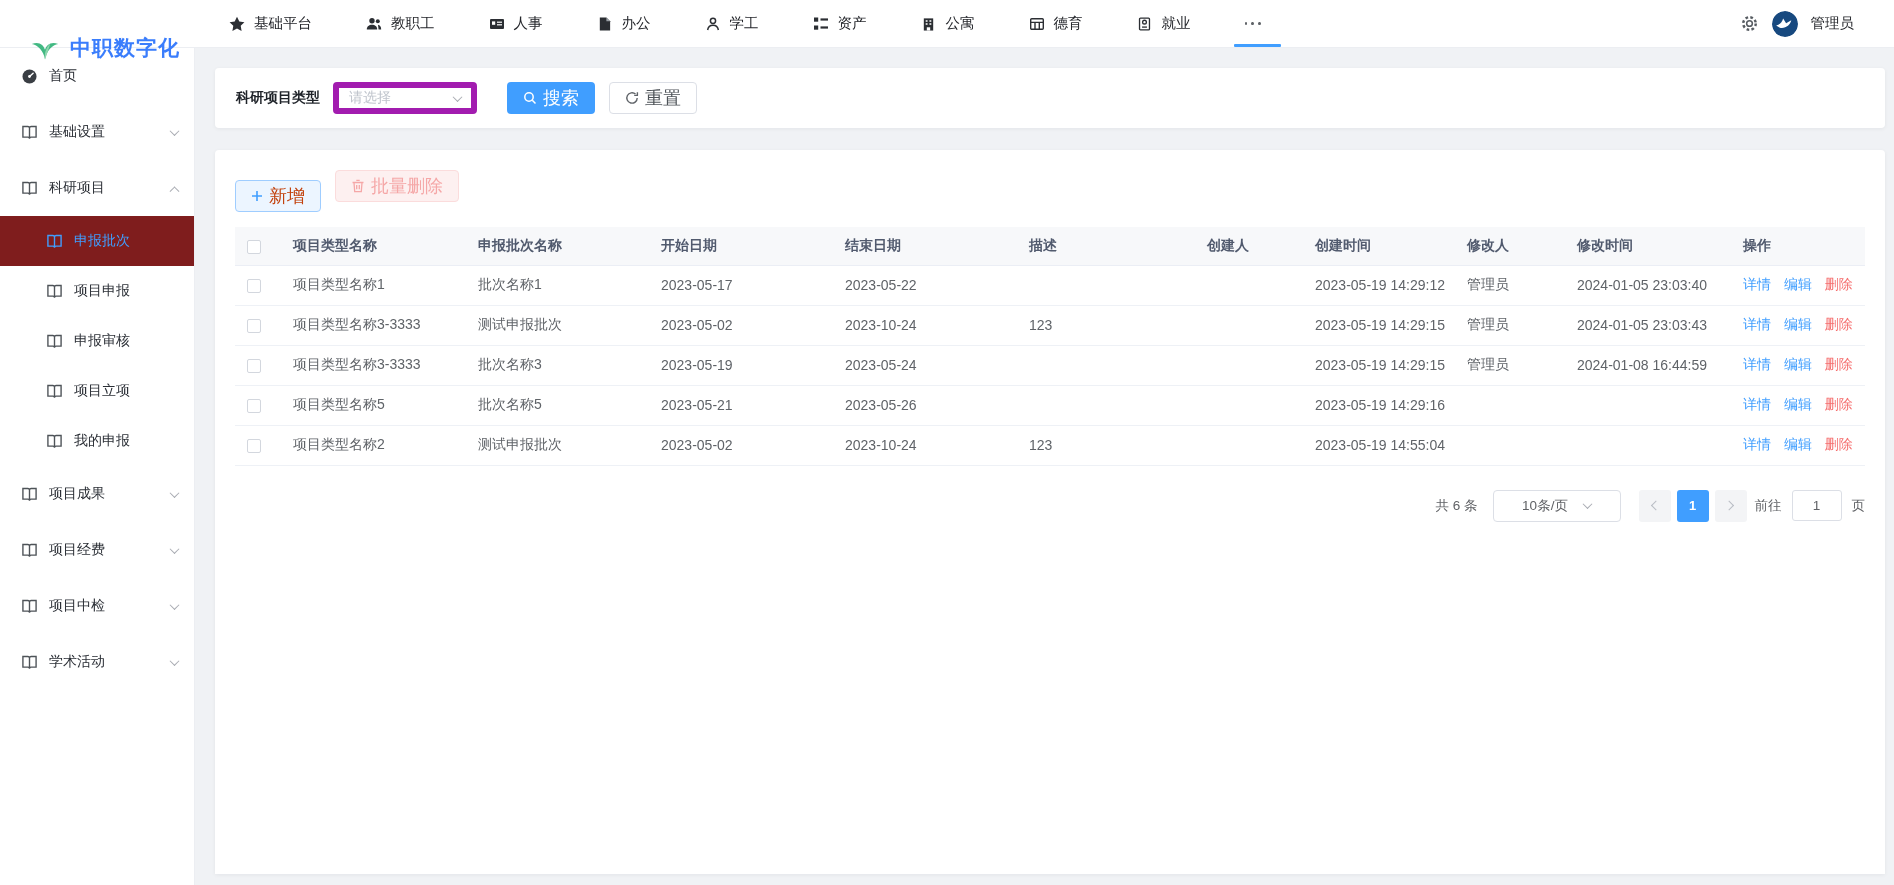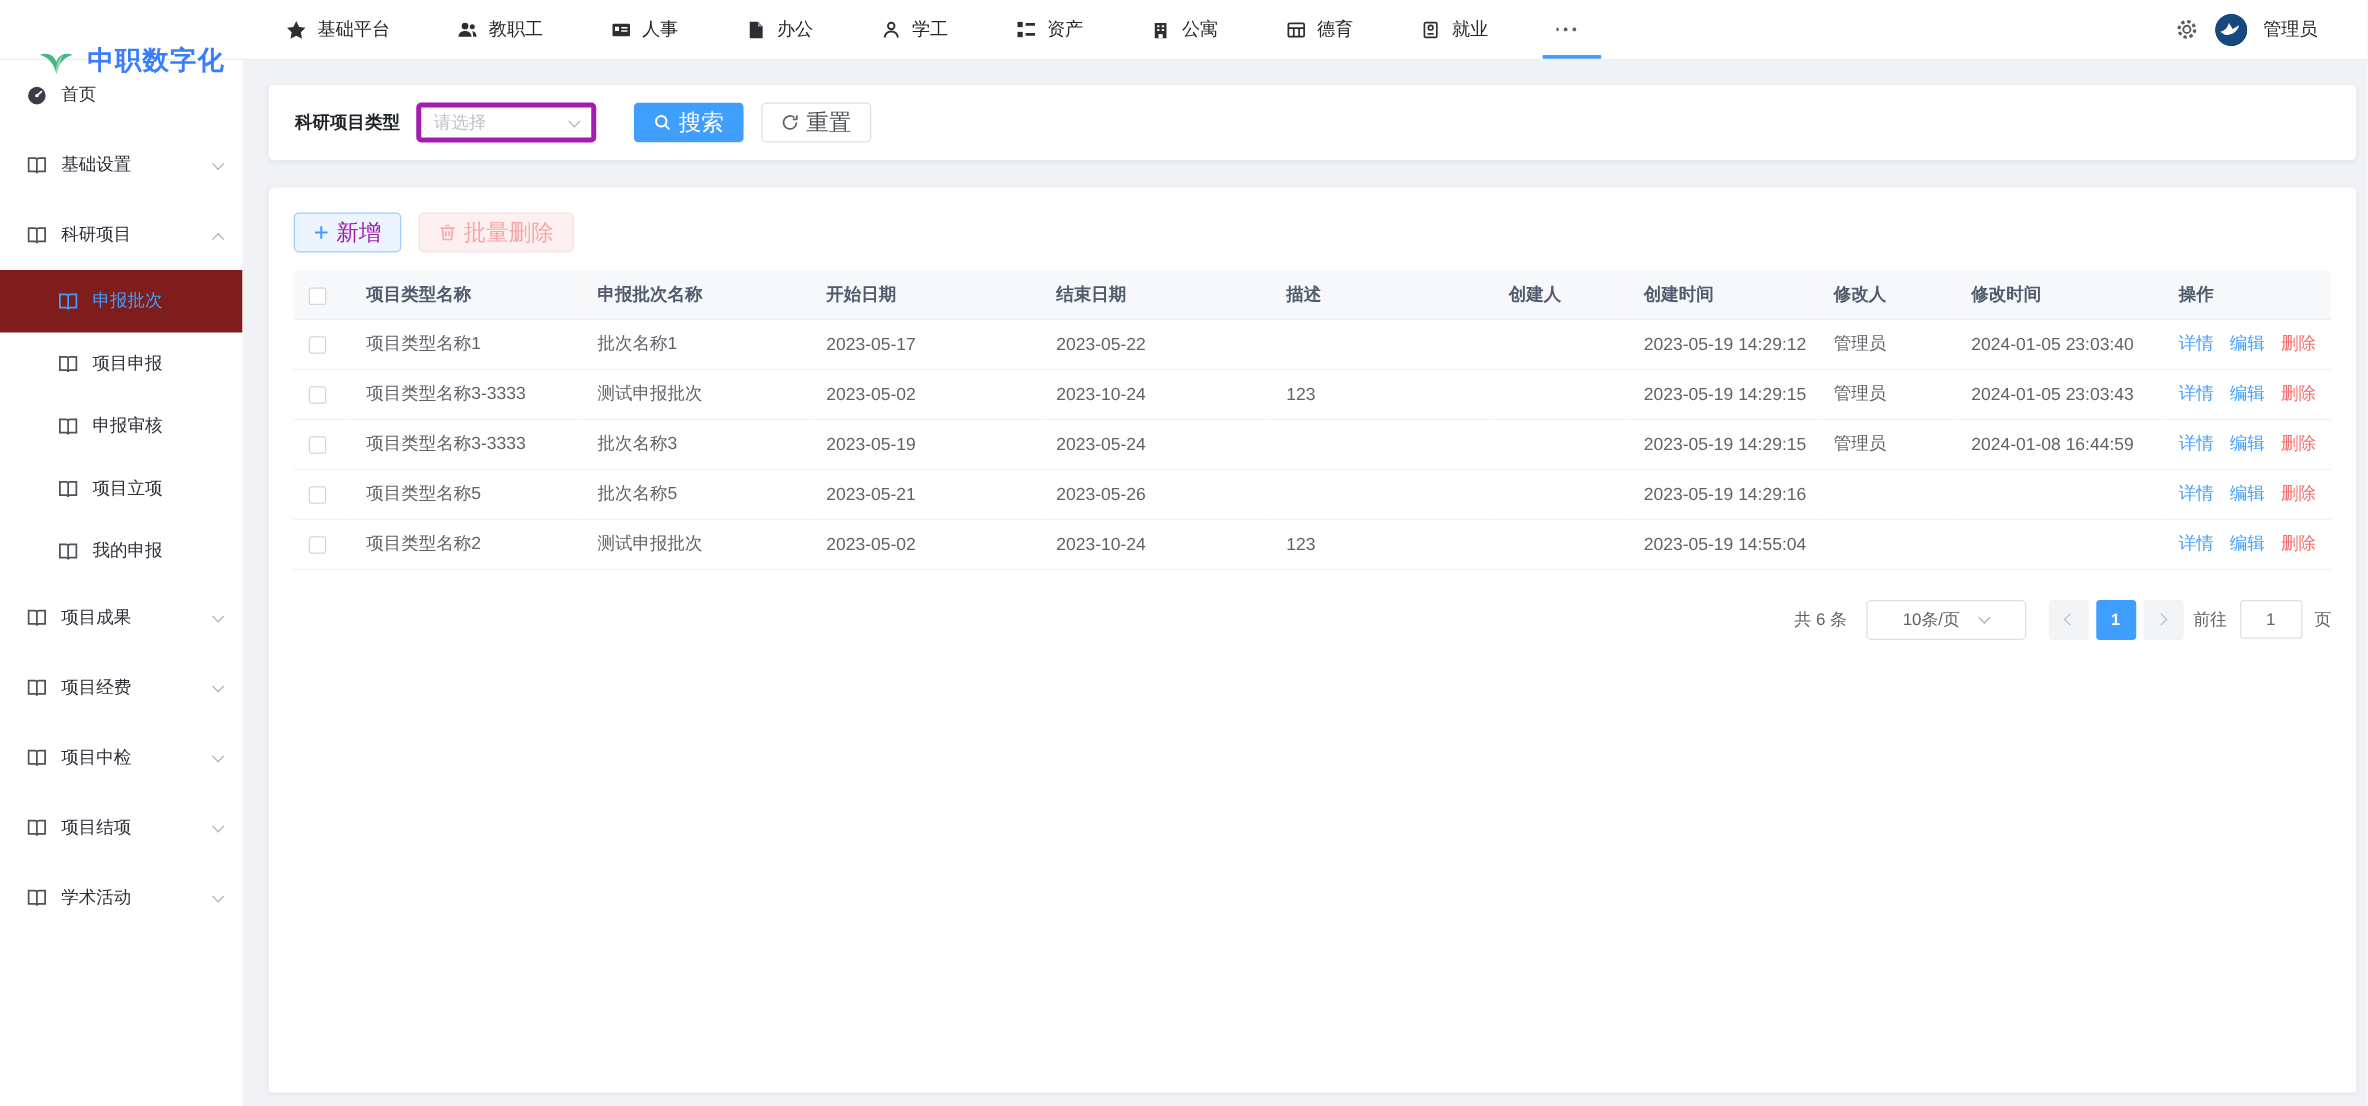--- a/index.html
+++ b/index.html
@@ -37,26 +37,26 @@
   .menu-item.active .micon { color:#409eff; }
   .chev { width:7px; height:7px; border-right:1.4px solid #a8abb2; border-bottom:1.4px solid #a8abb2; display:inline-block; transform:rotate(45deg) translate(-1px,-1px); }
   .chev.up { transform:rotate(-135deg) translate(-2px,-2px); }
 
   
   .main { flex:1; min-width:0; padding:20px 9px 11px 20px; background:#f0f2f5; display:flex; flex-direction:column; gap:22px; }
   .card { background:#fff; border-radius:4px; box-shadow:0 1px 4px rgba(0,21,41,.06); }
 
   .filter-card { height:60px; padding:0 21px; display:flex; align-items:center; flex:none; }
   .filter-label { font-weight:bold; color:#1f2329; margin-right:13px; white-space:nowrap; }
-  .select { width:144px; height:32px; border:4px solid #a21caf; border-radius:4px; background:#fff; display:flex; align-items:center; padding:0 10px; cursor:pointer; }
+  .select { width:144px; height:32px; border:6px solid #a21caf; border-radius:4px; background:#fff; display:flex; align-items:center; padding:0 10px; cursor:pointer; }
   .select .placeholder { color:#bfc4cc; flex:1; font-size:14px; }
   .btn { height:32px; border-radius:4px; display:inline-flex; align-items:center; gap:6px; padding:0 15px; font-size:18px; cursor:pointer; border:1px solid transparent; white-space:nowrap; }
   .btn-primary { background:#409eff; color:#fff; margin-left:30px; }
   .btn-plain { background:#fff; border-color:#dcdfe6; color:#4e5358; margin-left:14px; }
-  .btn-add { background:#ecf5ff; border-color:#9fcdff; color:#a21caf; }
+  .btn-add { background:#ecf5ff; border-color:#9fcdff; color:#c2410c;margin-top:10px; }
   .btn-del { background:#fdf0f0; border-color:#fbdcdc; color:#f5a7a7; margin-left:14px; cursor:not-allowed; }
 
   .table-card { flex:1; padding:20px; display:flex; flex-direction:column; border-radius:4px 4px 0 0; }
   .toolbar { display:flex; margin-bottom:15px; flex:none; }
 
   table { width:100%; border-collapse:collapse; table-layout:fixed; }
   th, td { text-align:left; padding:0 0 0 12px; overflow:hidden; white-space:nowrap; }
   thead th { height:38px; background:#f7f8fa; color:#515a6e; font-weight:bold; font-size:14px; border-bottom:1px solid #ebeef5; }
   tbody td { height:40px; color:#5f6368; font-size:14px; border-bottom:1px solid #eef1f6; }
   .checkbox { width:14px; height:14px; border:1px solid #d3d7de; border-radius:2px; background:#fff; display:inline-block; vertical-align:middle; cursor:pointer; }
@@ -306,29 +306,20 @@
         <span>项目经费</span>
         <span class="chev"></span>
       </div>
       <div class="menu-item">
         <span class="micon">
           <svg width="17" height="17" viewBox="0 0 16 16" fill="none" stroke="currentColor" stroke-width="1.3">
               <path d="M1.8 2.3h4.7c.8 0 1.5.7 1.5 1.5v10c0-.8-.7-1.5-1.5-1.5H1.8zM14.2 2.3H9.5c-.8 0-1.5.7-1.5 1.5v10c0-.8.7-1.5 1.5-1.5h4.7z"></path>
             </svg>
         </span>
         <span>项目中检</span>
-        <span class="chev"></span>
-      </div>
-      <div class="menu-item">
-        <span class="micon">
-          <svg width="17" height="17" viewBox="0 0 16 16" fill="none" stroke="currentColor" stroke-width="1.3">
-              <path d="M1.8 2.3h4.7c.8 0 1.5.7 1.5 1.5v10c0-.8-.7-1.5-1.5-1.5H1.8zM14.2 2.3H9.5c-.8 0-1.5.7-1.5 1.5v10c0-.8.7-1.5 1.5-1.5h4.7z"></path>
-            </svg>
-        </span>
-        <span>项目结项</span>
         <span class="chev"></span>
       </div>
       <div class="menu-item">
         <span class="micon">
           <svg width="17" height="17" viewBox="0 0 16 16" fill="none" stroke="currentColor" stroke-width="1.3">
               <path d="M1.8 2.3h4.7c.8 0 1.5.7 1.5 1.5v10c0-.8-.7-1.5-1.5-1.5H1.8zM14.2 2.3H9.5c-.8 0-1.5.7-1.5 1.5v10c0-.8.7-1.5 1.5-1.5h4.7z"></path>
             </svg>
         </span>
         <span>学术活动</span>
         <span class="chev"></span>

